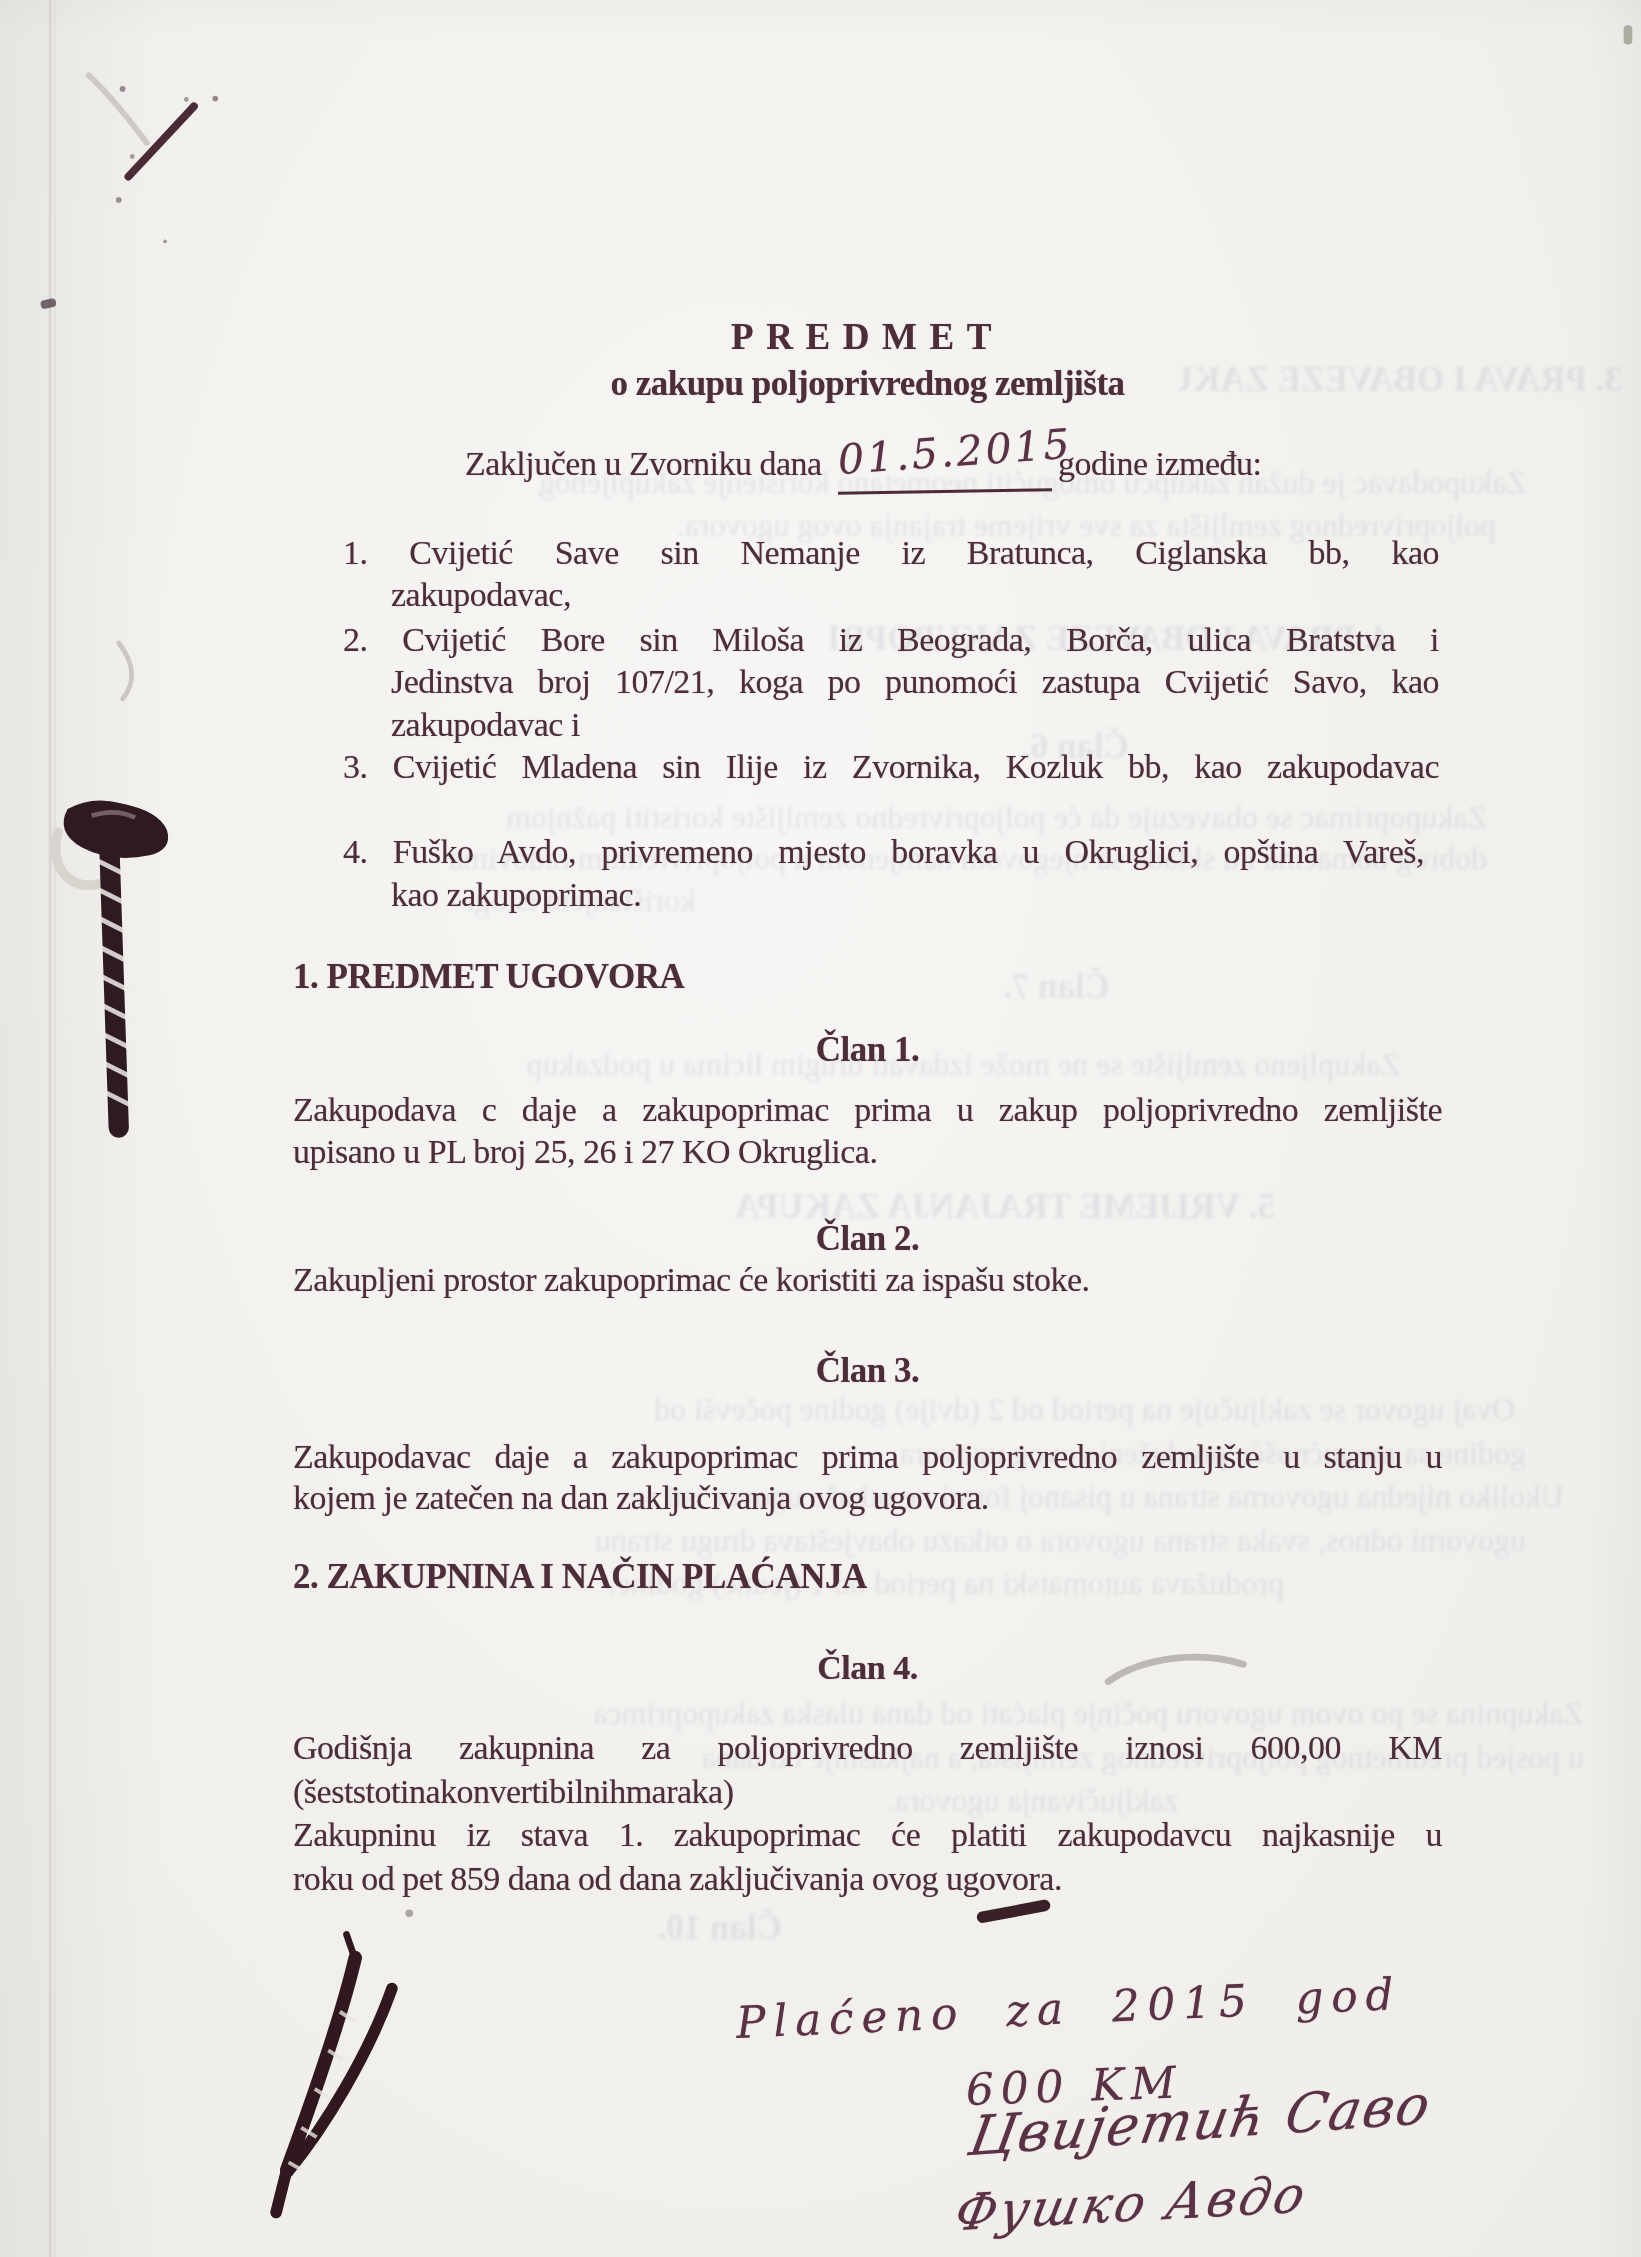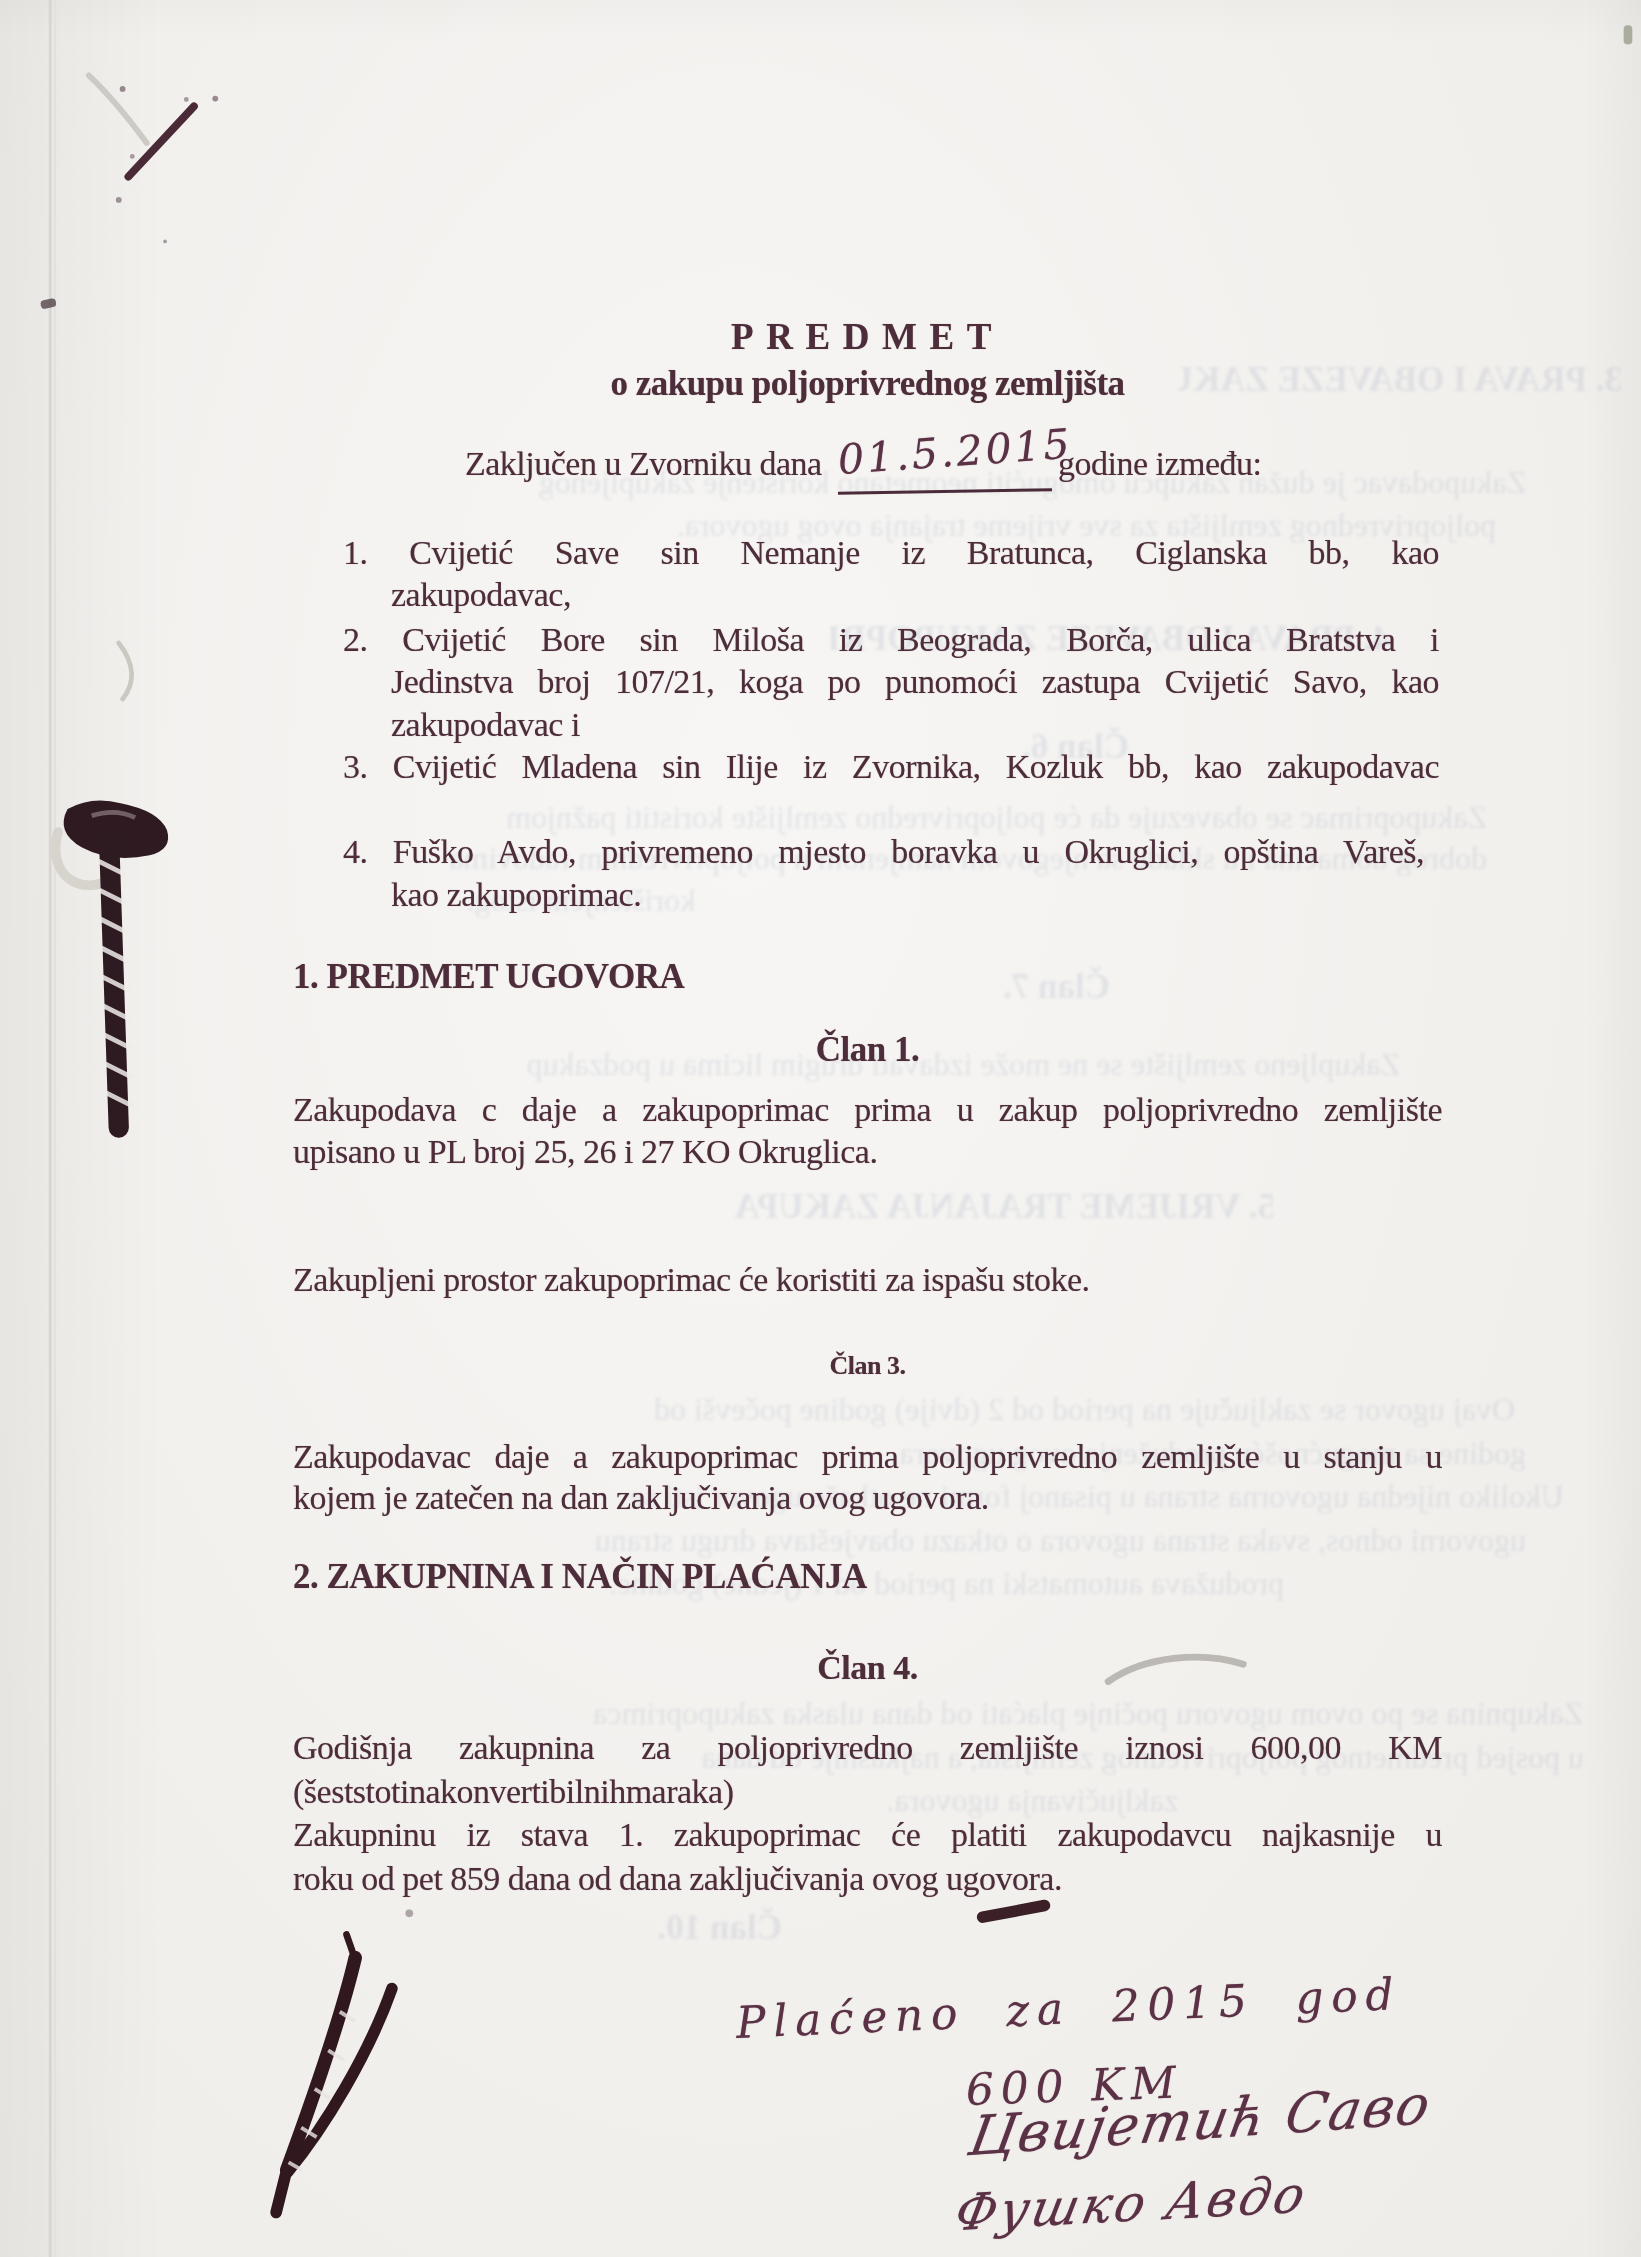--- a/index.html
+++ b/index.html
@@ -102,23 +102,24 @@
 
   <div class="t just" style="left:343px; top:832px; width:1081px;">4. Fuško Avdo, privremeno mjesto boravka u Okruglici, opština Vareš,</div>
   <div class="t" style="left:391px; top:875px;">kao zakupoprimac.</div>
 
   <div class="t b" style="left:293px; top:956px; font-size:35px;">1. PREDMET UGOVORA</div>
 
   <div class="t b center" style="left:293px; top:1029px; width:1149px; font-size:35px;">Član 1.</div>
   <div class="t just" style="left:293px; top:1090px; width:1149px;">Zakupodava c daje a zakupoprimac prima u zakup poljoprivredno zemljište</div>
   <div class="t" style="left:293px; top:1132px;">upisano u PL broj 25, 26 i 27 KO Okruglica.</div>
 
+  <div class="t b center" style="left:293px; top:1218px; width:1149px; font-size:35px;">Član 2.</div>
   <div class="t" style="left:293px; top:1260px;">Zakupljeni prostor zakupoprimac će koristiti za ispašu stoke.</div>
 
-  <div class="t b center" style="left:293px; top:1350px; width:1149px; font-size:26px;">Član 3.</div>
+  <div class="t b center" style="left:293px; top:1350px; width:1149px; font-size:35px;">Član 3.</div>
   <div class="t just" style="left:293px; top:1437px; width:1149px;">Zakupodavac daje a zakupoprimac prima poljoprivredno zemljište u stanju u</div>
   <div class="t" style="left:293px; top:1478px;">kojem je zatečen na dan zaključivanja ovog ugovora.</div>
 
   <div class="t b" style="left:293px; top:1556px; font-size:35px;">2. ZAKUPNINA I NAČIN PLAĆANJA</div>
 
   <div class="t b center" style="left:293px; top:1648px; width:1149px; font-size:34px;">Član 4.</div>
   <div class="t just" style="left:293px; top:1728px; width:1149px;">Godišnja zakupnina za poljoprivredno zemljište iznosi 600,00 KM</div>
   <div class="t" style="left:293px; top:1772px;">(šeststotinakonvertibilnihmaraka)</div>
   <div class="t just" style="left:293px; top:1815px; width:1149px;">Zakupninu iz stava 1. zakupoprimac će platiti zakupodavcu najkasnije u</div>
   <div class="t" style="left:293px; top:1859px;">roku od pet 859 dana od dana zaključivanja ovog ugovora.</div>

